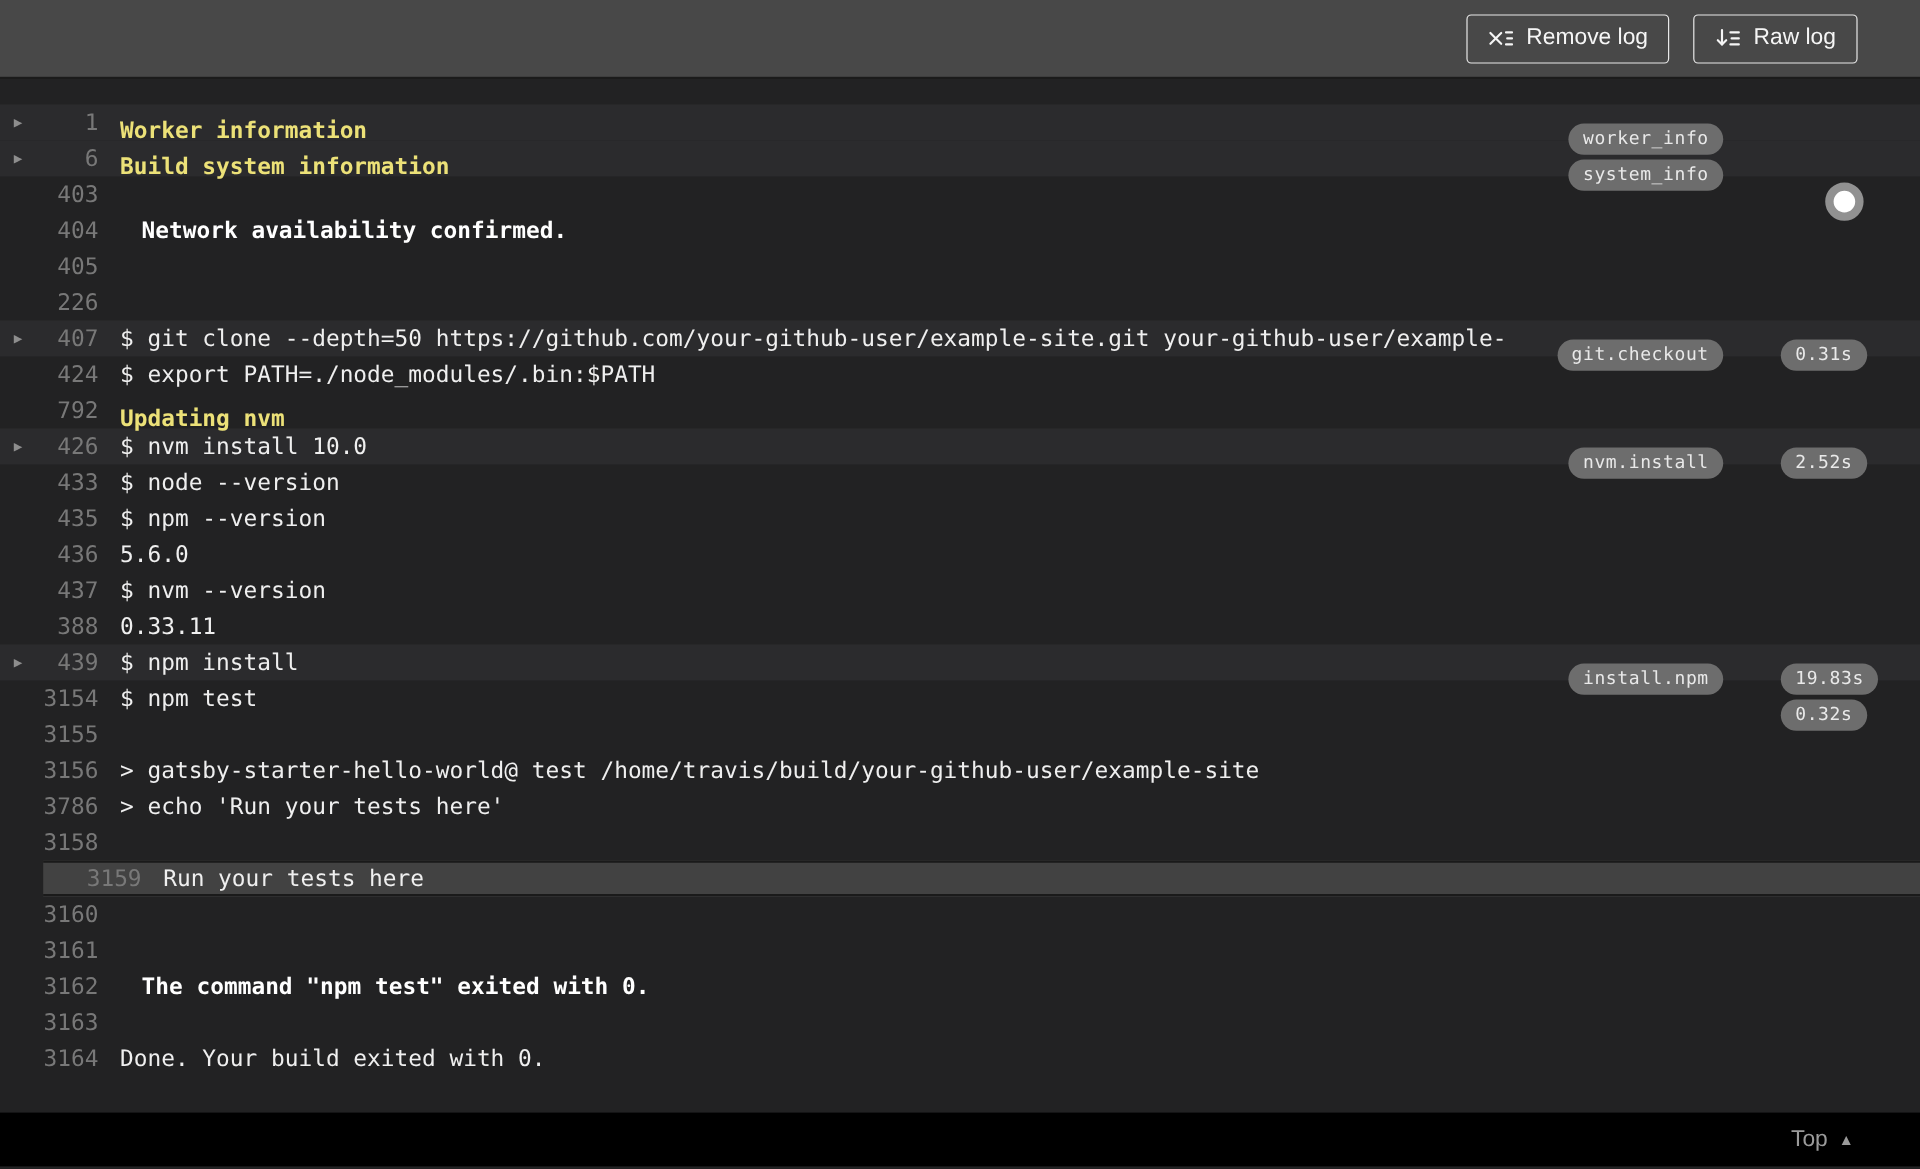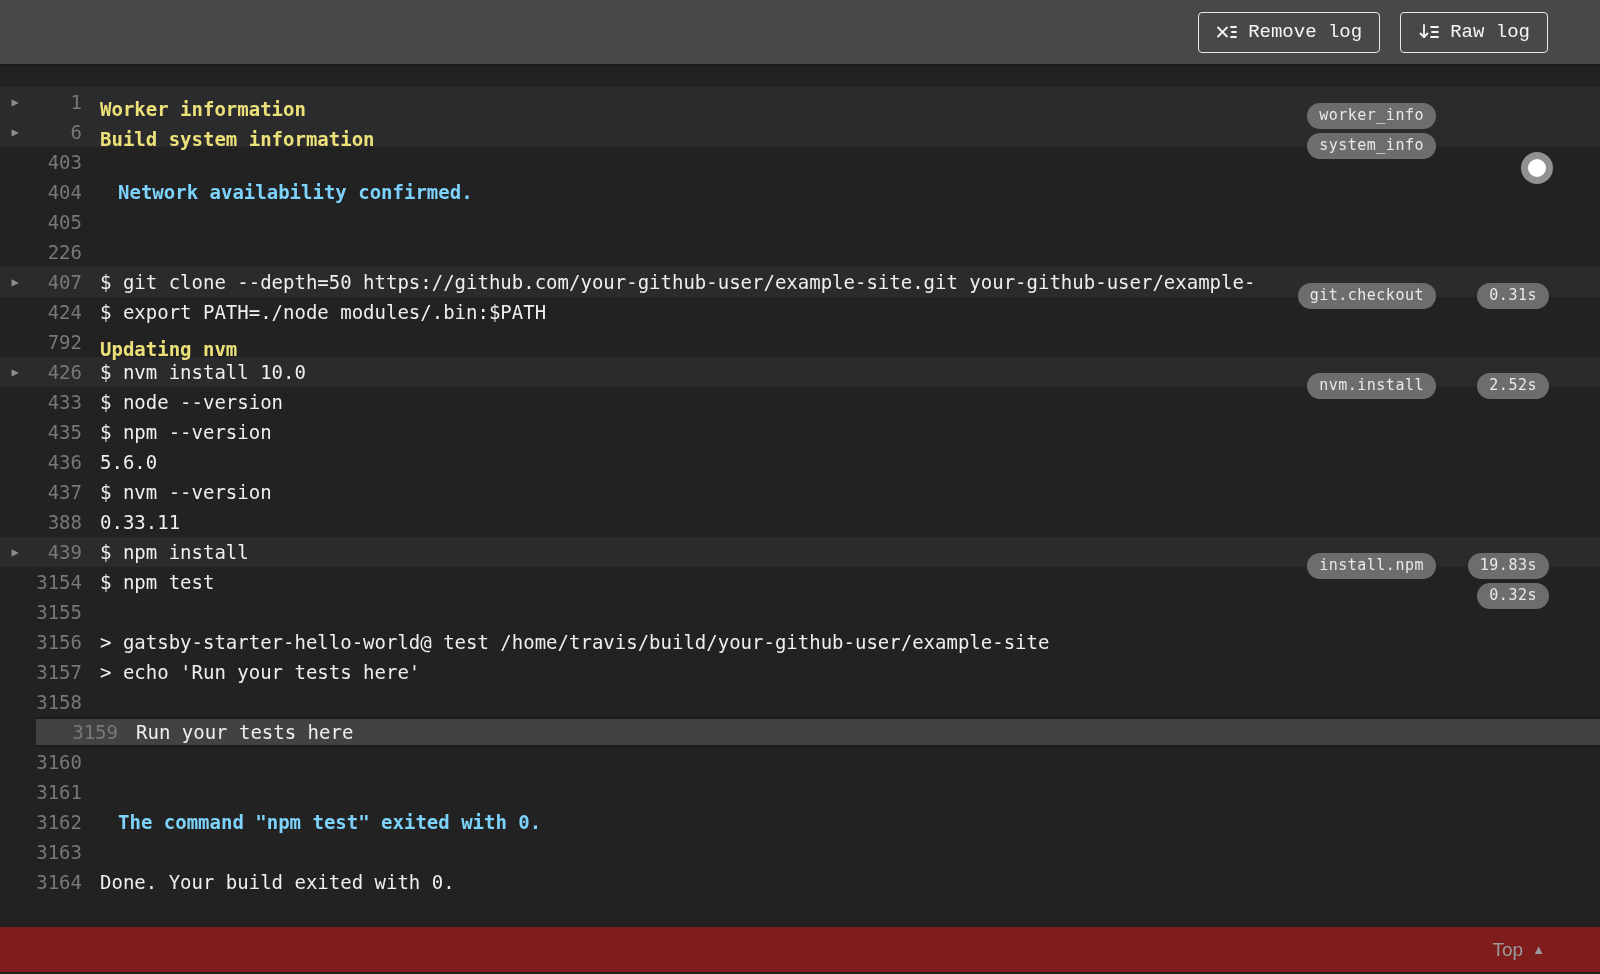--- a/index.html
+++ b/index.html
@@ -18,21 +18,21 @@
     padding-right: 52px;
   }
   .topbar button {
     display: flex;
     align-items: center;
     gap: 10px;
     background: transparent;
     border: 1px solid #e8e8e8;
     border-radius: 4px;
     color: #f5f5f5;
-    font-family: Liberation Mono, monospace;
+    font-family: Liberation Sans, sans-serif;
     font-size: 19px;
     padding: 8px 17px;
     height: 41px;
     cursor: pointer;
   }
   .topbar button svg { display: block; }
 
   
   .log {
     position: relative;
@@ -71,38 +71,37 @@
     text-align: right;
     color: #787878;
     cursor: pointer;
   }
   .text {
     margin-left: 18px;
     flex: 1 1 auto;
     overflow: hidden;
   }
   .text.yellow { color: #ece178; font-weight: 700; margin-top: 14px; }
-  .text.green  { color: #7dd3fc; font-weight: 700; margin-left: 36px; }
+  .text.green  { color: #ffffff; font-weight: 700; margin-left: 36px; }
 
   .badge {
     flex: 0 0 auto;
     background: #6d6d6d;
     color: #e9e9e9;
     font-size: 15px;
     line-height: 1;
     padding: 5px 12px 6px 12px;
     border-radius: 13px;
     letter-spacing: 0.5px;
     margin-top: 28px;
   }
   .dur-col {
     width: 113px;
     flex: 0 0 auto;
     display: flex;
-    justify-content: flex-end;
     padding-left: 48px;
   }
 
   
   .follow-toggle {
     position: absolute;
     top: 86px;
     right: 47px;
     width: 32px;
     height: 32px;
@@ -114,21 +113,21 @@
   }
 
   
   .footer {
     height: 45px;
     display: flex;
     align-items: center;
     justify-content: flex-end;
     gap: 9px;
     padding-right: 55px;
-    background: #7f1d1d;
+    background: #000000;
   }
   .top-link {
     display: flex;
     align-items: center;
     gap: 9px;
     color: #9a9a9a;
     font-size: 19px;
     cursor: pointer;
     text-decoration: none;
   }
@@ -332,21 +331,21 @@
     <span class="arrow" style="visibility: hidden;"></span>
     <span class="num">3156</span>
     <span class="text">&gt; gatsby-starter-hello-world@ test /home/travis/build/your-github-user/example-site</span>
     
     <span class="dur-col">
       
     </span>
   </div>
       <div class="row">
     <span class="arrow" style="visibility: hidden;"></span>
-    <span class="num">3157</span>
+    <span class="num">3786</span>
     <span class="text">&gt; echo 'Run your tests here'</span>
     
     <span class="dur-col">
       
     </span>
   </div>
       <div class="row">
     <span class="arrow" style="visibility: hidden;"></span>
     <span class="num">3158</span>
     <span class="text"></span>

